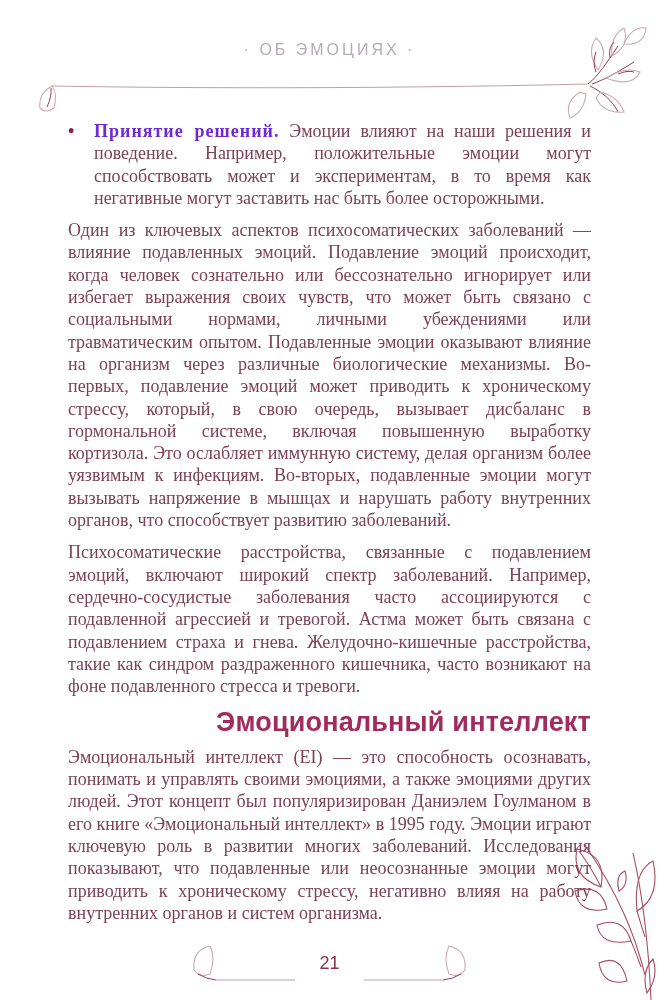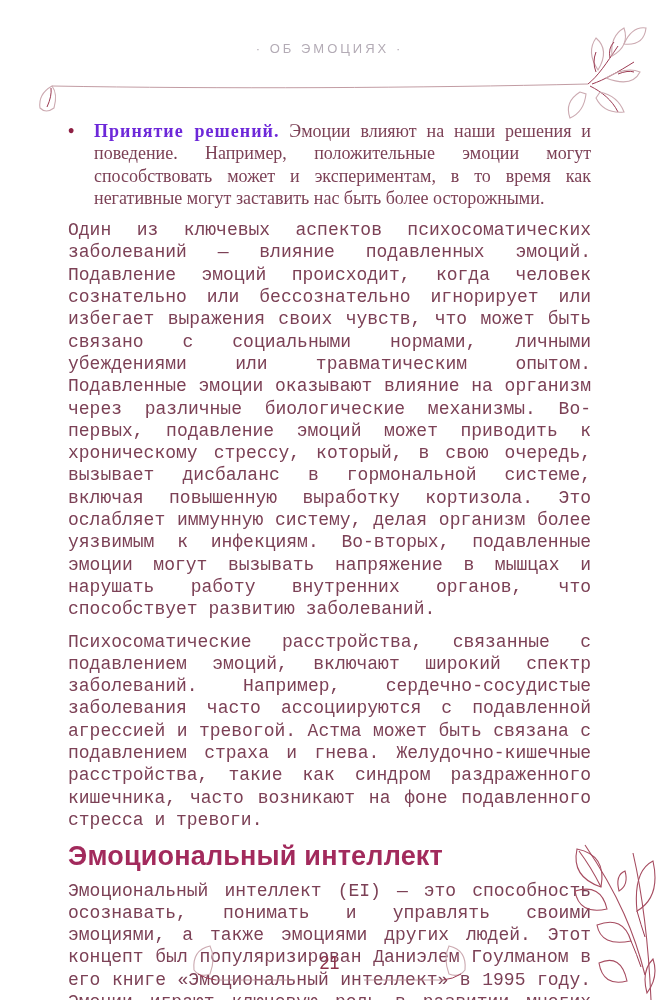--- a/index.html
+++ b/index.html
@@ -7,47 +7,47 @@
     position:relative;
     width:659px;height:1000px;
     background:#ffffff;
     overflow:hidden;
     font-family:"Liberation Serif",serif;
   }
   .running-header{
     position:absolute;top:41px;left:0;right:0;
     text-align:center;
     font-family:"Liberation Sans",sans-serif;
-    font-size:13px;
+    font-size:16px;
     letter-spacing:3px;
     color:#b3abb5;
   }
   .ornament{position:absolute;pointer-events:none;}
   .ornament-top{left:0;top:0;width:659px;height:140px;}
   .ornament-bottom-right{right:0;bottom:0;width:110px;height:185px;}
   .content{
     position:absolute;left:68px;top:120px;width:523px;
     color:#7c4156;
     font-size:18px;
     line-height:22.3px;
     text-align:justify;
     hyphens:auto;
   }
   .bullet-item{display:flex;margin:0 0 10px 0;}
   .bullet-marker{flex:none;width:26px;color:#8e2044;font-weight:bold;}
   .bullet-body{flex:1;}
   .lead{font-weight:bold;color:#6d28d9;letter-spacing:1px;}
-  p.body-par{margin:4px 0 10px 0;font-family:Liberation Mono, monospace;}
+  p.body-par{margin:4px 0 10px 0;}
   h2.section-heading{
     font-family:"Liberation Sans",sans-serif;
     font-size:27px;font-weight:700;
     color:#a22a5c;
     letter-spacing:0.2px;
     margin:14px 0 12px 0;
-    text-align:left;
+    text-align:right;
   }
   .footer{
     position:absolute;left:0;right:0;top:938px;height:50px;
     display:flex;align-items:center;justify-content:center;gap:24px;
   }
   .page-number{
     font-family:"Liberation Sans",sans-serif;
     font-size:18px;color:#8d3049;
   }
   .flourish{width:115px;height:42px;}

